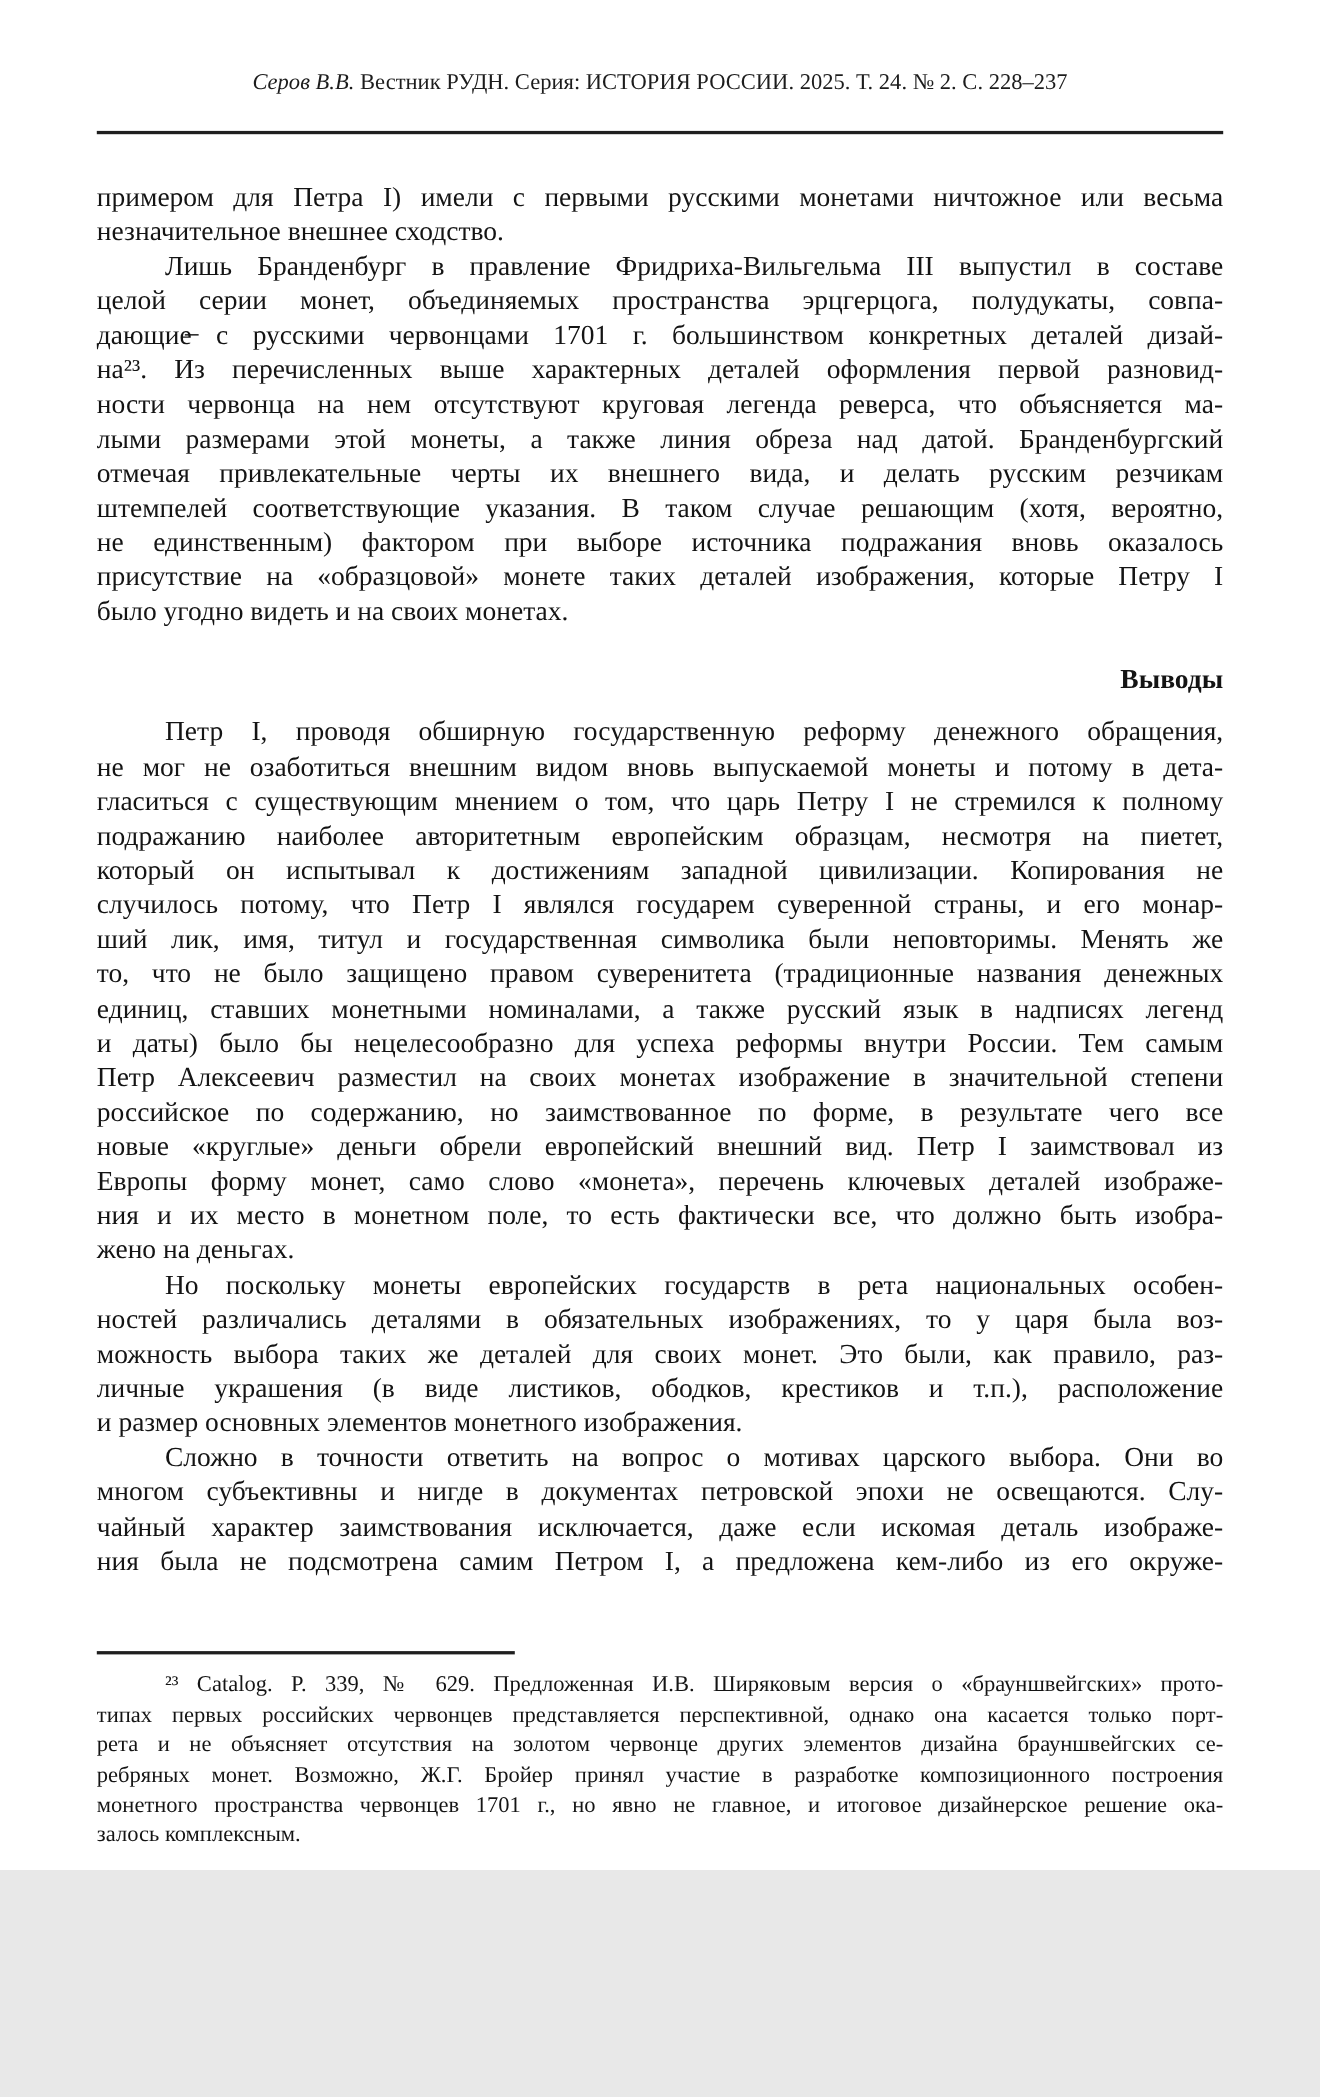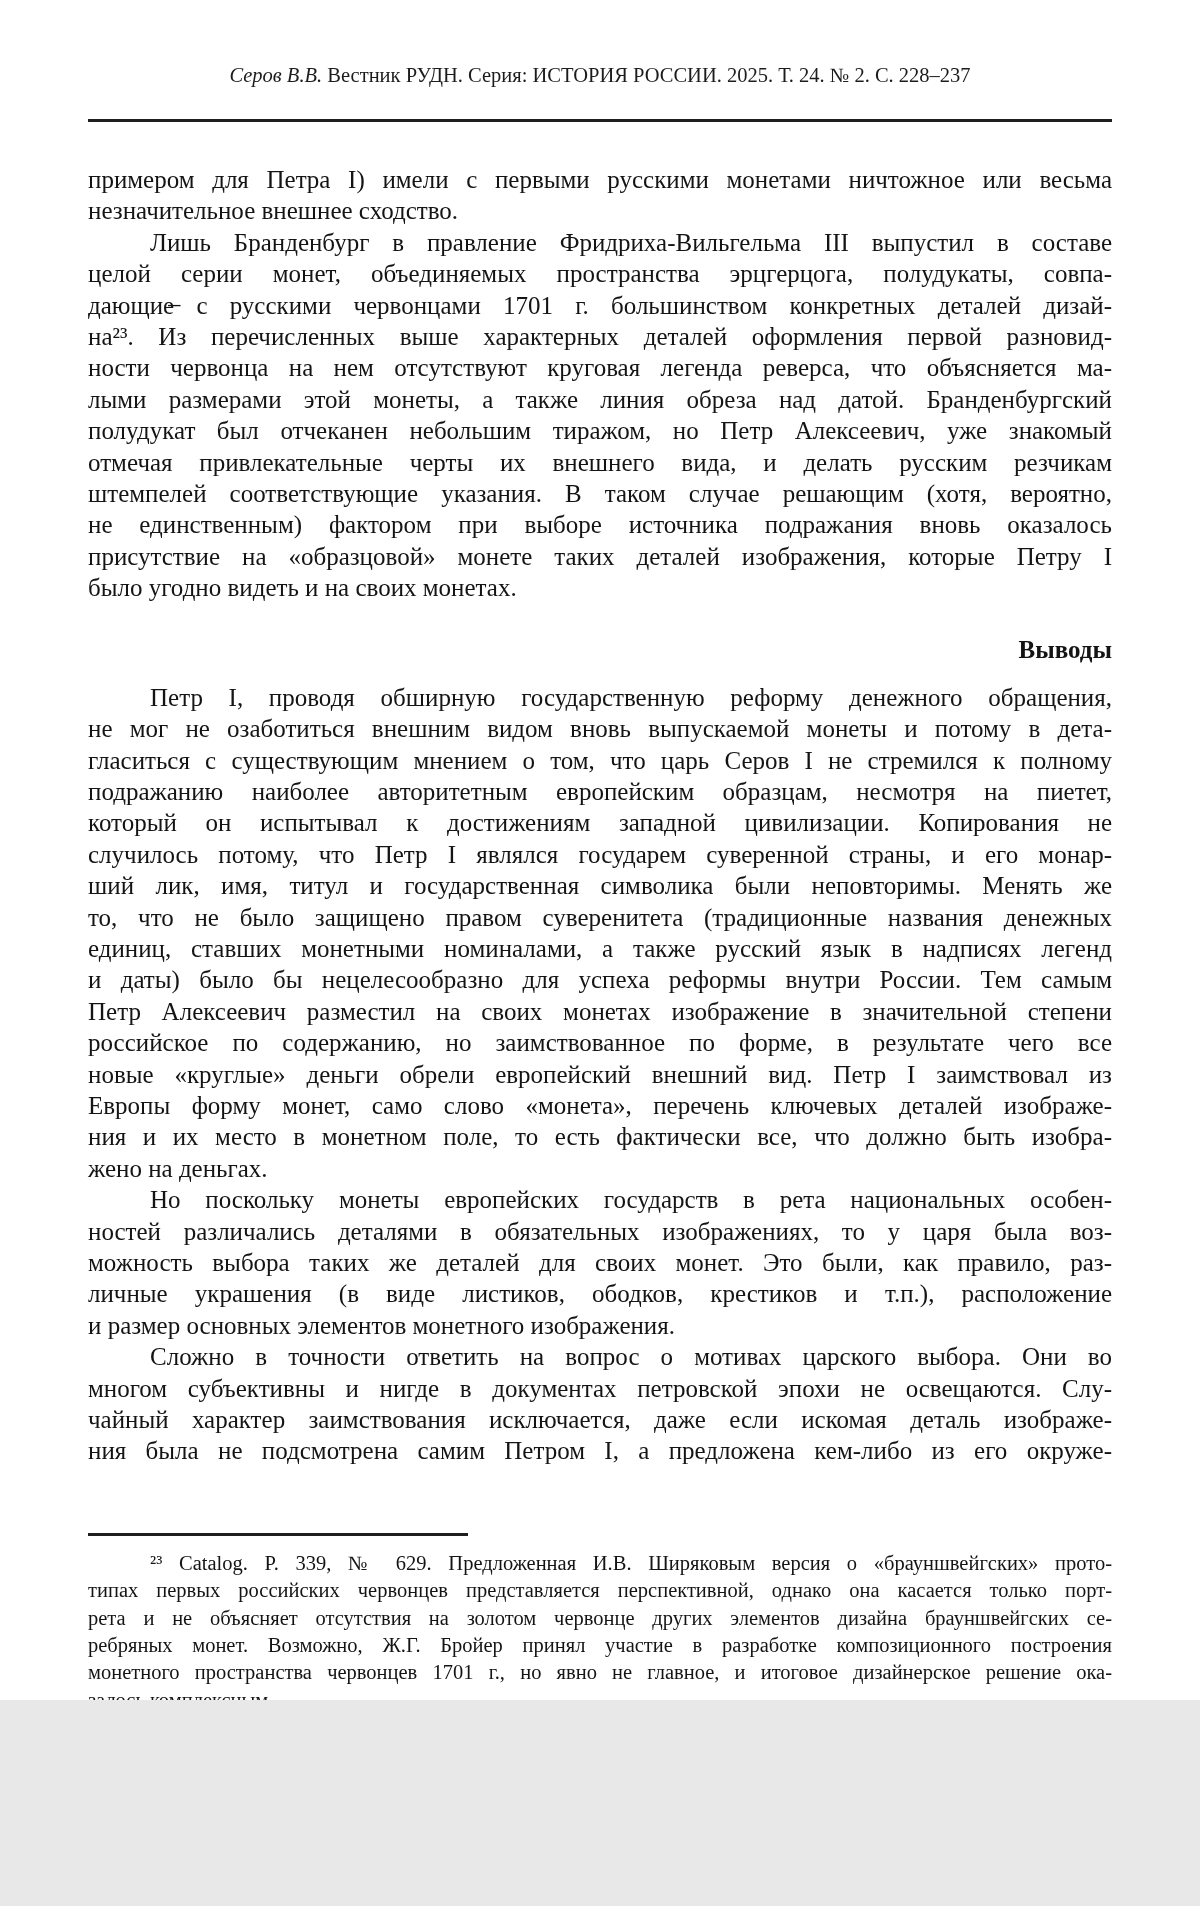--- a/index.html
+++ b/index.html
@@ -96,34 +96,33 @@
           <div class="ln">незначительное внешнее сходство.</div>
         </div>
 
       <div class="p indent">
           <div class="ln">Лишь Бранденбург в правление Фридриха-Вильгельма III выпустил в составе</div>
           <div class="ln">целой серии монет, объединяемых пространства эрцгерцога, полудукаты, совпа-</div>
           <div class="ln">дающие̶ с русскими червонцами 1701 г. большинством конкретных деталей дизай-</div>
           <div class="ln">на²³. Из перечисленных выше характерных деталей оформления первой разновид-</div>
           <div class="ln">ности червонца на нем отсутствуют круговая легенда реверса, что объясняется ма-</div>
           <div class="ln">лыми размерами этой монеты, а также линия обреза над датой. Бранденбургский</div>
-          <div class="ln">полудукат был отчеканен небольшим тиражом, но Петр Алексеевич, уже знакомый</div>
           <div class="ln">отмечая привлекательные черты их внешнего вида, и делать русским резчикам</div>
           <div class="ln">штемпелей соответствующие указания. В таком случае решающим (хотя, вероятно,</div>
           <div class="ln">не единственным) фактором при выборе источника подражания вновь оказалось</div>
           <div class="ln">присутствие на «образцовой» монете таких деталей изображения, которые Петру I</div>
           <div class="ln">было угодно видеть и на своих монетах.</div>
         </div>
 
       <div class="heading">Выводы</div>
 
       <div class="p indent">
           <div class="ln">Петр I, проводя обширную государственную реформу денежного обращения,</div>
           <div class="ln">не мог не озаботиться внешним видом вновь выпускаемой монеты и потому в дета-</div>
-          <div class="ln">гласиться с существующим мнением о том, что царь Серов I не стремился к полному</div>
+          <div class="ln">гласиться с существующим мнением о том, что царь Петру I не стремился к полному</div>
           <div class="ln">подражанию наиболее авторитетным европейским образцам, несмотря на пиетет,</div>
           <div class="ln">который он испытывал к достижениям западной цивилизации. Копирования не</div>
           <div class="ln">случилось потому, что Петр I являлся государем суверенной страны, и его монар-</div>
           <div class="ln">ший лик, имя, титул и государственная символика были неповторимы. Менять же</div>
           <div class="ln">то, что не было защищено правом суверенитета (традиционные названия денежных</div>
           <div class="ln">единиц, ставших монетными номиналами, а также русский язык в надписях легенд</div>
           <div class="ln">и даты) было бы нецелесообразно для успеха реформы внутри России. Тем самым</div>
           <div class="ln">Петр Алексеевич разместил на своих монетах изображение в значительной степени</div>
           <div class="ln">российское по содержанию, но заимствованное по форме, в результате чего все</div>
           <div class="ln">новые «круглые» деньги обрели европейский внешний вид. Петр I заимствовал из</div>

